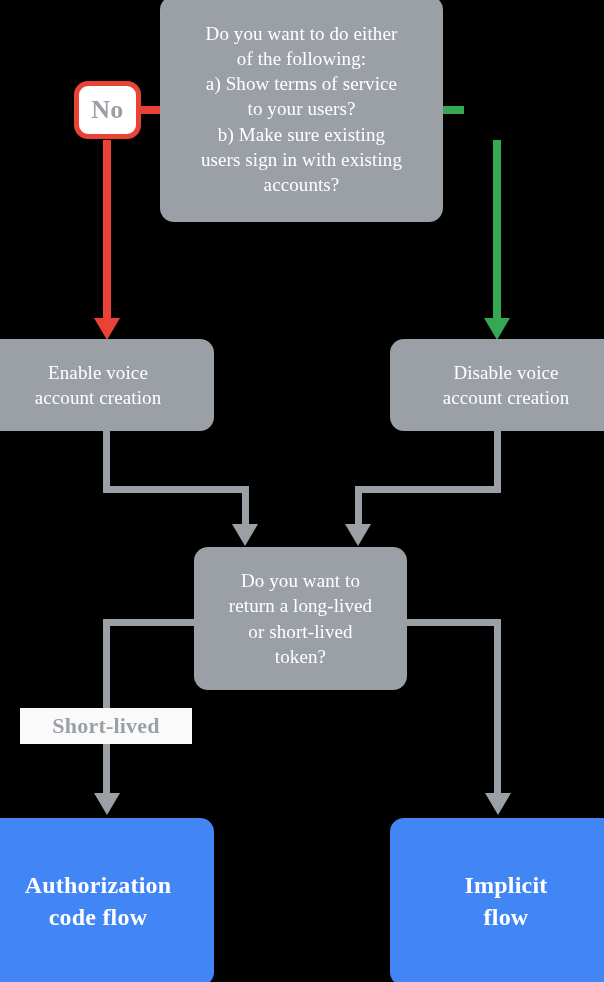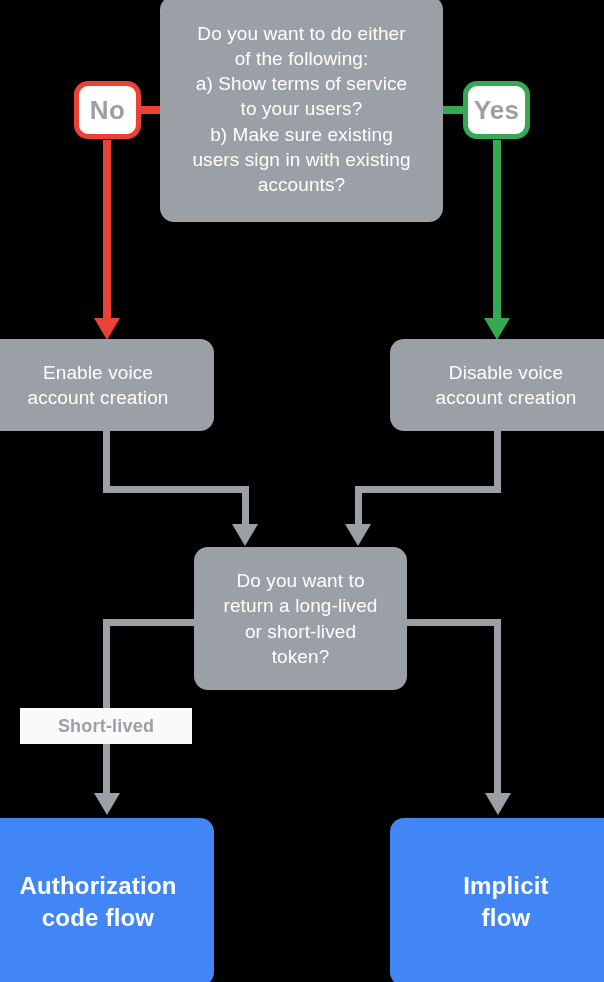--- a/index.html
+++ b/index.html
@@ -6,21 +6,21 @@
     margin: 0;
     padding: 0;
     background: #000000;
   }
   #canvas {
     position: relative;
     width: 604px;
     height: 982px;
     background: #000000;
     overflow: hidden;
-    font-family: Liberation Sans, sans-serif;
+    font-family: Liberation Serif, serif;
   }
 
   
   .node {
     position: absolute;
     box-sizing: border-box;
     display: flex;
     align-items: center;
     justify-content: center;
     text-align: center;
@@ -59,21 +59,21 @@
   .pill-yes  { border: 5px solid #34a853; }
 
   
   .edge-label {
     position: absolute;
     box-sizing: border-box;
     background: #fafafa;
     display: flex;
     align-items: center;
     justify-content: center;
-    font-size: 18px;
+    font-size: 22px;
     font-weight: bold;
     color: #9aa0a6;
     letter-spacing: .2px;
   }
   .svg-layer {
     position: absolute;
     left: 0;
     top: 0;
     width: 604px;
     height: 982px;
@@ -119,21 +119,20 @@
   <div class="node node-gray" style="left:160px; top:-4px; width:283px; height:226px; padding:10px 16px;">Do you want to do either
 of the following:
 a) Show terms of service
 to your users?
 b) Make sure existing
 users sign in with existing
 accounts?</div>
 
   <div class="pill pill-no" style="left:74px; top:81px; width:67px; height:58px;">No</div>
 
-  <div class="pill pill-yes" style="left:463px; top:81px; width:67px; height:58px;">Yes</div>
 
   <div class="node node-gray" style="left:-18px; top:339px; width:232px; height:92px; padding:6px 14px;">Enable voice
 account creation</div>
 
   <div class="node node-gray" style="left:390px; top:339px; width:232px; height:92px; padding:6px 14px;">Disable voice
 account creation</div>
 
   <div class="node node-gray" style="left:194px; top:547px; width:213px; height:143px; padding:8px 7px;">Do you want to
 return a long-lived
 or short-lived

